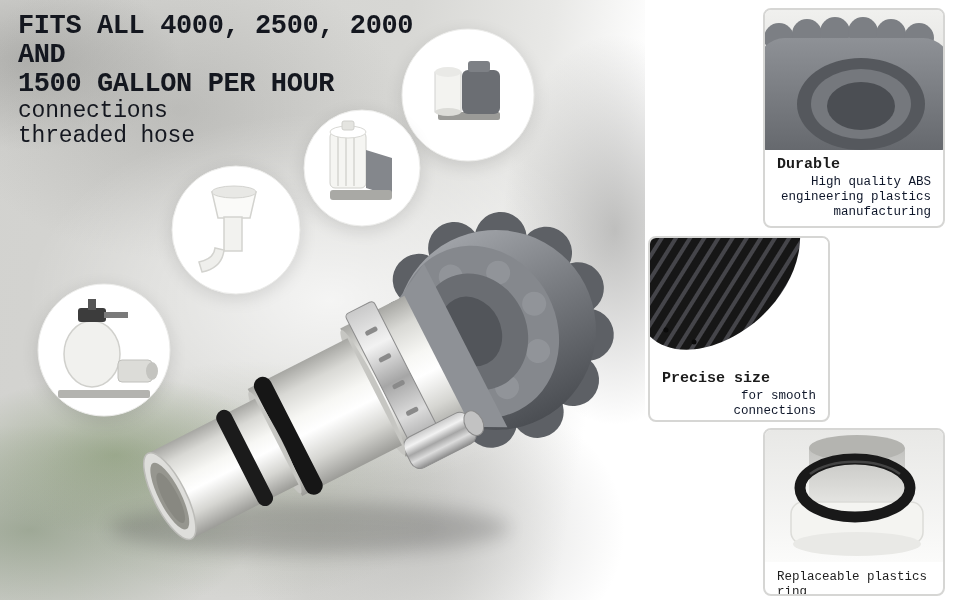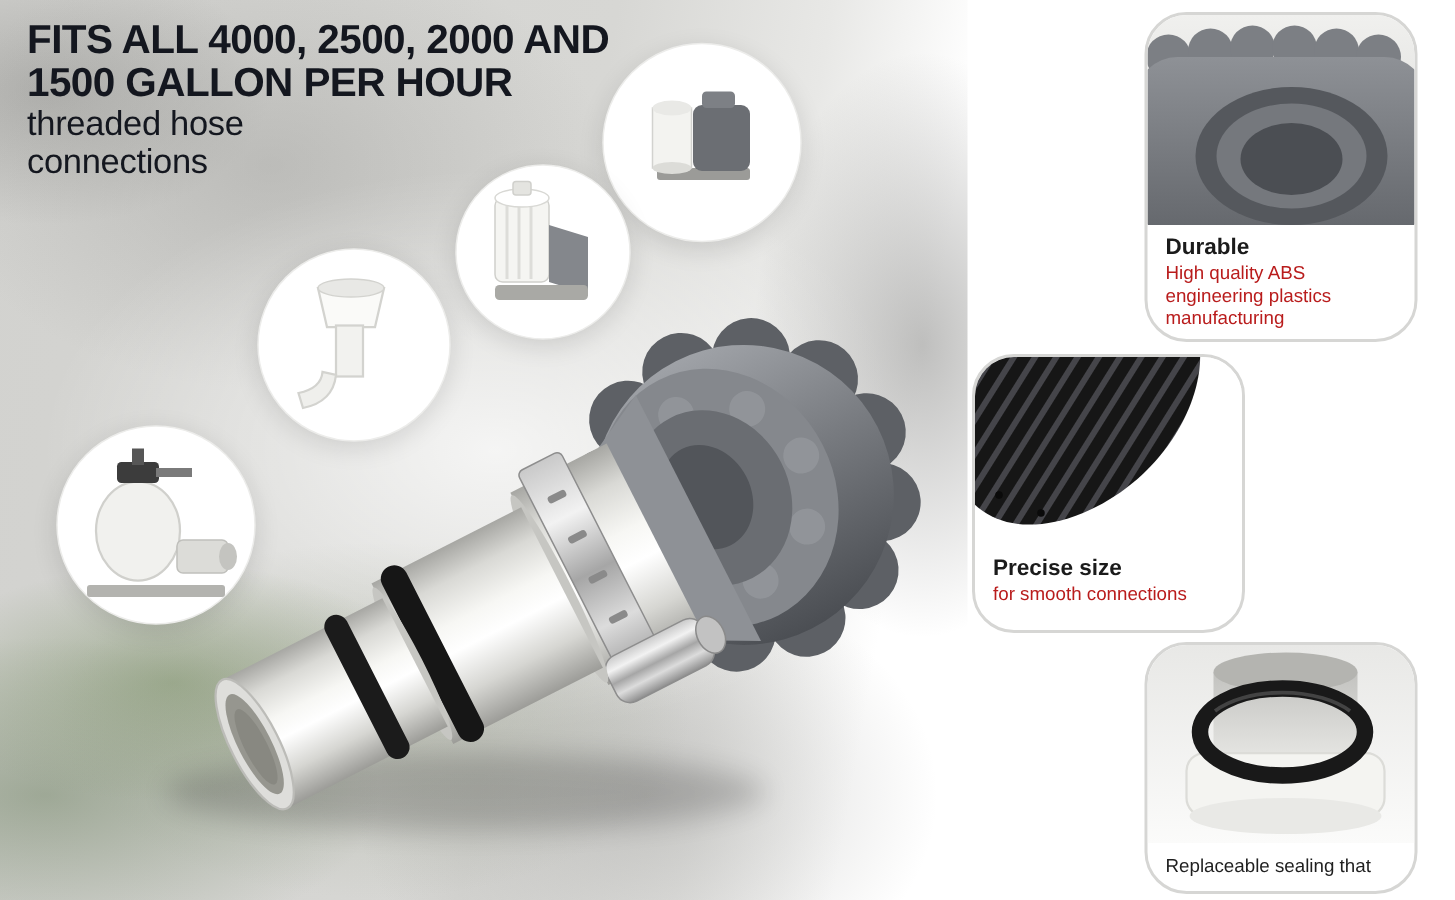--- a/index.html
+++ b/index.html
@@ -1,18 +1,18 @@
 <!DOCTYPE html>
 <html><head>
 <meta charset="utf-8">
 <style>
   html,body{margin:0;padding:0;background:#ffffff;}
   #canvas{
     position:relative;width:970px;height:600px;overflow:hidden;
-    font-family:Liberation Sans, sans-serif;background:#ffffff;
+    font-family:Liberation Mono, monospace;background:#ffffff;
   }
   
   .hero{position:absolute;left:0;top:0;width:645px;height:600px;}
   .hero-bg{
     position:absolute;inset:0;
     background:
       radial-gradient(ellipse 240px 110px at 115px 455px, rgba(128,148,108,.60), rgba(128,148,108,0) 72%),
       radial-gradient(ellipse 320px 150px at 30px 530px, rgba(105,125,92,.50), rgba(105,125,92,0) 70%),
       radial-gradient(ellipse 300px 170px at 250px 480px, rgba(140,150,125,.35), rgba(140,150,125,0) 70%),
       radial-gradient(ellipse 150px 260px at 615px 230px, rgba(138,138,136,.55), rgba(138,138,136,0) 75%),
@@ -22,29 +22,29 @@
       radial-gradient(ellipse 200px 120px at 30px 60px, rgba(125,125,122,.40), rgba(125,125,122,0) 75%),
       linear-gradient(100deg,#d2d2cf 0%,#d7d7d4 55%,#e8e8e6 74%,#ffffff 88%);
   }
   .headline{position:absolute;left:18px;top:12px;width:440px;color:#14171f;}
   .headline .h1{font-size:27px;line-height:29px;font-weight:bold;letter-spacing:-0.4px;}
   .headline .h2{font-size:23px;line-height:24.5px;font-weight:normal;letter-spacing:-0.2px;margin-top:0;}
   .headline .h2.first{margin-top:5px;}
   .hero-art{position:absolute;left:0;top:0;}
   
   .card{
-    position:absolute;background:#ffffff;border:2px solid #d6d6d4;border-radius:28px;
+    position:absolute;background:#ffffff;border:2px solid #d6d6d4;border-radius:8px;
     overflow:hidden;box-sizing:border-box;
   }
   #card-durable{left:763px;top:8px;width:182px;height:220px;}
   #card-precise{left:648px;top:236px;width:182px;height:186px;}
   #card-sealing{left:763px;top:428px;width:182px;height:168px;}
   .card .photo{display:block;width:100%;}
   .card .title{font-size:15px;font-weight:bold;color:#1b1b1b;margin:6px 12px 2px 12px;line-height:17px;}
-  .card .desc{font-size:12.5px;color:#b91c1c;margin:0 12px;line-height:15px;}
+  .card .desc{font-size:12.5px;color:#0f172a;margin:0 12px;line-height:15px;text-align:right;}
   .card .caption{font-size:12.5px;color:#1f1f1f;margin:8px 12px;line-height:15px;}
 </style>
 </head>
 <body>
 
 <div id="canvas">
 
   <div class="hero">
     <div class="hero-bg"></div>
 
@@ -183,22 +183,22 @@
           <ellipse cx="2" cy="0" rx="16" ry="48" fill="#dededb" stroke="#bcbcb8" stroke-width="1.5"></ellipse>
           <ellipse cx="2" cy="0" rx="11" ry="37" fill="#96968f"></ellipse>
           <ellipse cx="2" cy="2" rx="7.5" ry="28" fill="#888881"></ellipse>
         </g>
       </g>
     </svg>
 
     <div class="headline">
       <div class="h1">FITS ALL 4000, 2500, 2000 AND</div>
       <div class="h1">1500 GALLON PER HOUR</div>
+      <div class="h2">connections</div>
       <div class="h2">threaded hose</div>
-      <div class="h2">connections</div>
     </div>
   </div>
 
   <div class="card" id="card-durable">
     <svg class="photo" width="178" height="140" viewBox="0 0 178 140">
       <defs>
         <linearGradient id="c1bg" x1="0" y1="0" x2="0" y2="1">
           <stop offset="0" stop-color="#f0f0ee"></stop>
             <stop offset="1" stop-color="#d6d6d3"></stop>
         </linearGradient>
@@ -253,16 +253,16 @@
         </linearGradient>
       </defs>
       <rect width="178" height="132" fill="url(#c3bg)"></rect>
       <rect x="44" y="18" width="96" height="58" fill="url(#c3body)"></rect>
       <ellipse cx="92" cy="18" rx="48" ry="13" fill="#b4b4b0"></ellipse>
       <rect x="26" y="72" width="132" height="42" rx="12" fill="#f4f4f1" stroke="#dcdcd8" stroke-width="1.5"></rect>
       <ellipse cx="92" cy="114" rx="64" ry="12" fill="#e9e9e6"></ellipse>
       <ellipse cx="90" cy="58" rx="55" ry="29" fill="none" stroke="#191919" stroke-width="11"></ellipse>
       <path d="M45,44 A55,29 0 0 1 135,44" fill="none" stroke="#4d4d4d" stroke-width="2.5" opacity="0.8"></path>
     </svg>
-    <div class="caption">Replaceable sealing that</div>
+    <div class="caption">Replaceable plastics ring</div>
   </div>
 
 </div>
 
 </body></html>

